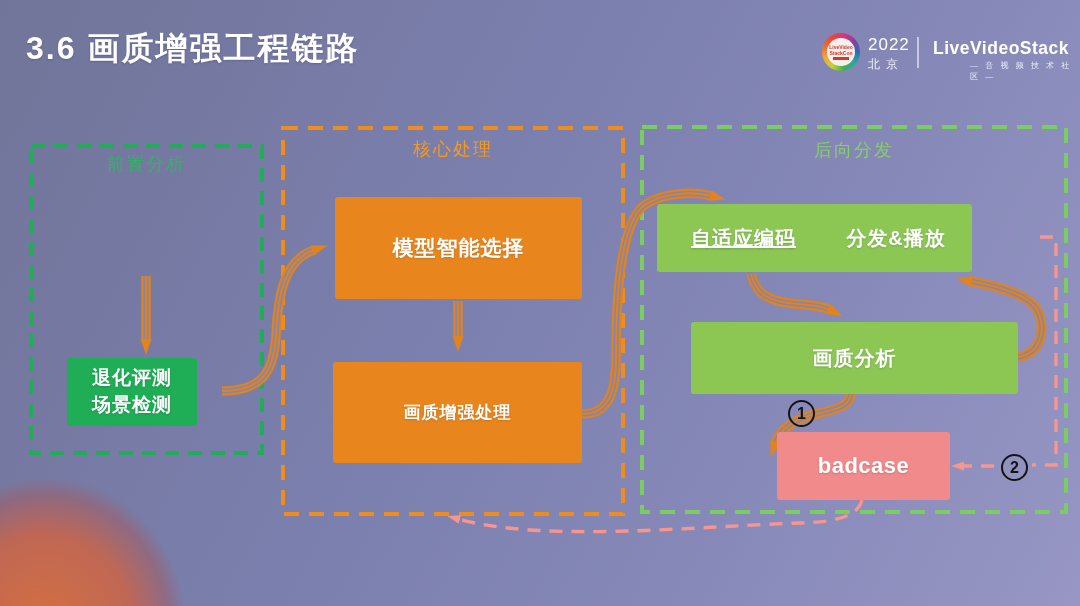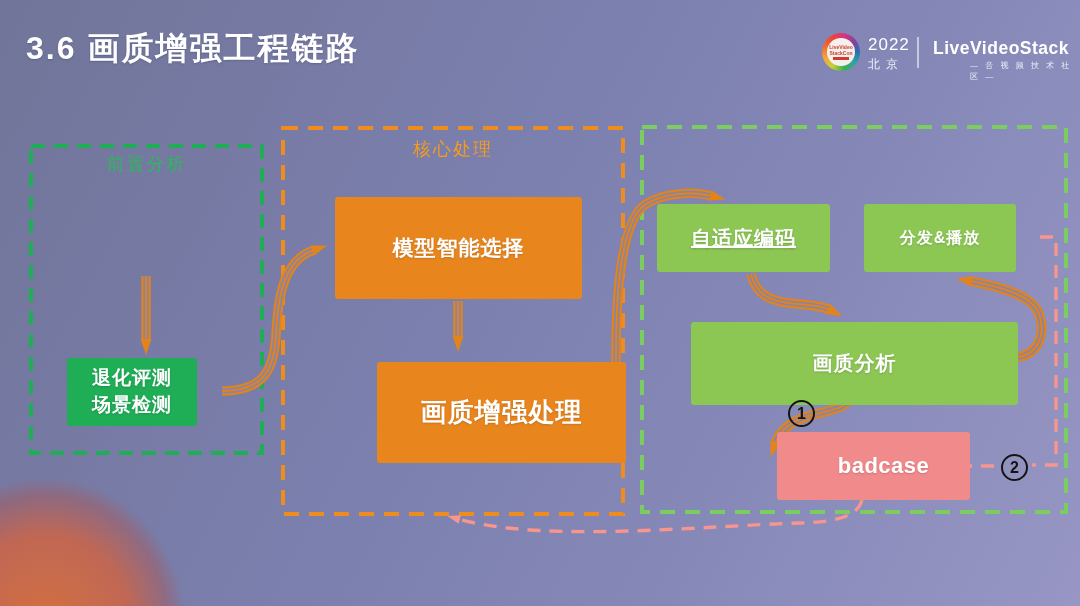--- a/index.html
+++ b/index.html
@@ -31,25 +31,25 @@
   
   .node{display:flex;align-items:center;justify-content:center;text-align:center;color:#fff;font-weight:bold;border-radius:3px;letter-spacing:1px;text-shadow:0 1px 2px rgba(30,30,60,.18);}
   .n-green{background:#1fad55;}
   .n-orange{background:#e8861d;text-align:right;}
   .n-lgreen{background:#8cc653;}
   .n-pink{background:#f18a8a;}
   .two-line{font-size:19px;line-height:1.4;}
   .nd-video{left:69px;top:206px;width:154px;height:67px;}
   .nd-degrade{left:67px;top:358px;width:130px;height:68px;}
   .nd-model{left:335px;top:197px;width:247px;height:102px;font-size:21px;}
-  .nd-enhance{left:333px;top:362px;width:249px;height:101px;font-size:26px;margin-left:44px;}
+  .nd-enhance{left:333px;top:362px;width:249px;height:101px;font-size:17px;}
   .nd-encode{left:657px;top:204px;width:173px;height:68px;font-size:20px;text-decoration:underline;}
-  .nd-play{left:864px;top:204px;width:152px;height:68px;font-size:16px;}
-  .nd-qa{left:691px;top:322px;width:327px;height:83px;font-size:20px;text-align:right;}
-  .nd-badcase{left:777px;top:432px;width:173px;height:68px;font-size:22px;letter-spacing:.5px;padding-left:20px;}
+  .nd-play{left:820px;top:204px;width:152px;height:68px;font-size:20px;}
+  .nd-qa{left:691px;top:322px;width:327px;height:72px;font-size:20px;text-align:right;}
+  .nd-badcase{left:777px;top:432px;width:173px;height:68px;font-size:22px;letter-spacing:.5px;}
   
   .circ{width:23px;height:23px;border:2.5px solid #141414;border-radius:50%;display:flex;align-items:center;justify-content:center;color:#141414;font-weight:bold;font-size:16px;}
   .c1{left:788px;top:400px;}
   .c2{left:1001px;top:454px;}
   
   svg.layer{position:absolute;left:0;top:0;pointer-events:none;}
   .dash-rect{fill:none;stroke-width:4;}
   .ao{fill:none;stroke:#e2831c;stroke-width:9.5;}
   .am{fill:none;stroke:#8185b3;stroke-width:5.2;}
   .ac{fill:none;stroke:#e2831c;stroke-width:2.1;}
@@ -142,20 +142,21 @@
     </div>
   </div>
   <div class="abs logo-year">2022</div>
   <div class="abs logo-city">北京</div>
   <div class="abs logo-divider"></div>
   <div class="abs brand">LiveVideoStack</div>
   <div class="abs brand-tagline">— 音 视 频 技 术 社 区 —</div>
 
   <div class="abs sec-label lbl-pre">前置分析</div>
   <div class="abs sec-label lbl-core">核心处理</div>
+  <div class="abs sec-label lbl-dist">后向分发</div>
 
   <div class="abs node n-green two-line nd-degrade">
     <div>
       <div>退化评测</div>
       <div>场景检测</div>
     </div>
   </div>
   <div class="abs node n-orange nd-model">模型智能选择</div>
   <div class="abs node n-orange nd-enhance">画质增强处理</div>
   <div class="abs node n-lgreen nd-encode">自适应编码</div>

